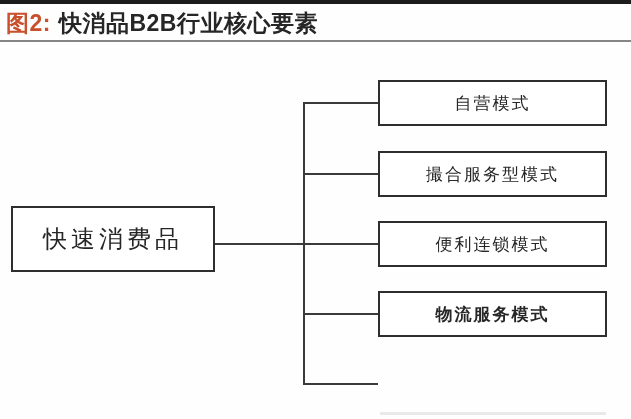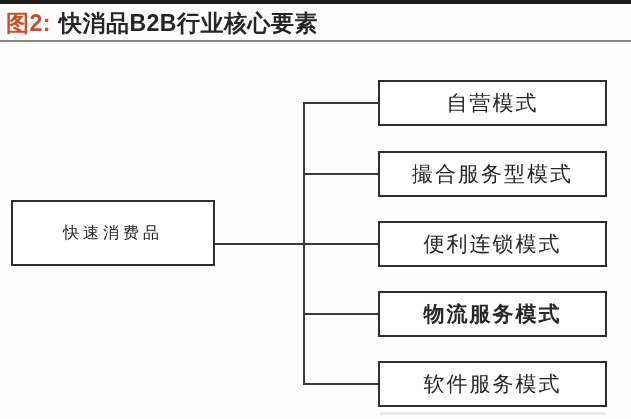--- a/index.html
+++ b/index.html
@@ -54,32 +54,32 @@
     background: #ffffff;
     border: 2px solid #2e2e2e;
     display: flex;
     align-items: center;
     justify-content: center;
     text-align: center;
     font-family: "DejaVu Serif", "Liberation Serif", serif;
     color: #262626;
   }
   .root-node {
-    left: 11px; top: 200px;
+    left: 11px; top: 206px;
     width: 204px; height: 66px;
     flex-direction: column;
-    font-size: 16px;
+    font-size: 24px;
     line-height: 28px;
   }
   .root-line1 { letter-spacing: 4px; }
   .root-line2 { letter-spacing: 1px; }
   .leaf-node {
     left: 378px;
     width: 229px; height: 46px;
-    font-size: 21px;
+    font-size: 17px;
     letter-spacing: 2px;
   }
   .leaf-0 { top: 80px; }
   .leaf-1 { top: 151px; }
   .leaf-2 { top: 221px; }
   .leaf-3 { top: 291px; font-weight: bold; }
   .leaf-4 { top: 361px; }
 
   
   .line {
@@ -136,18 +136,15 @@
   </div>
   <div class="node leaf-node leaf-2">
     <span>便利连锁模式</span>
   </div>
   <div class="node leaf-node leaf-1">
     <span>撮合服务型模式</span>
   </div>
   <div class="node leaf-node leaf-3">
     <span>物流服务模式</span>
   </div>
-  <div class="node leaf-node leaf-4">
-    <span>软件服务模式</span>
-  </div>
 
   <div class="bottom-artifact"></div>
 </div>
 
 </body></html>

